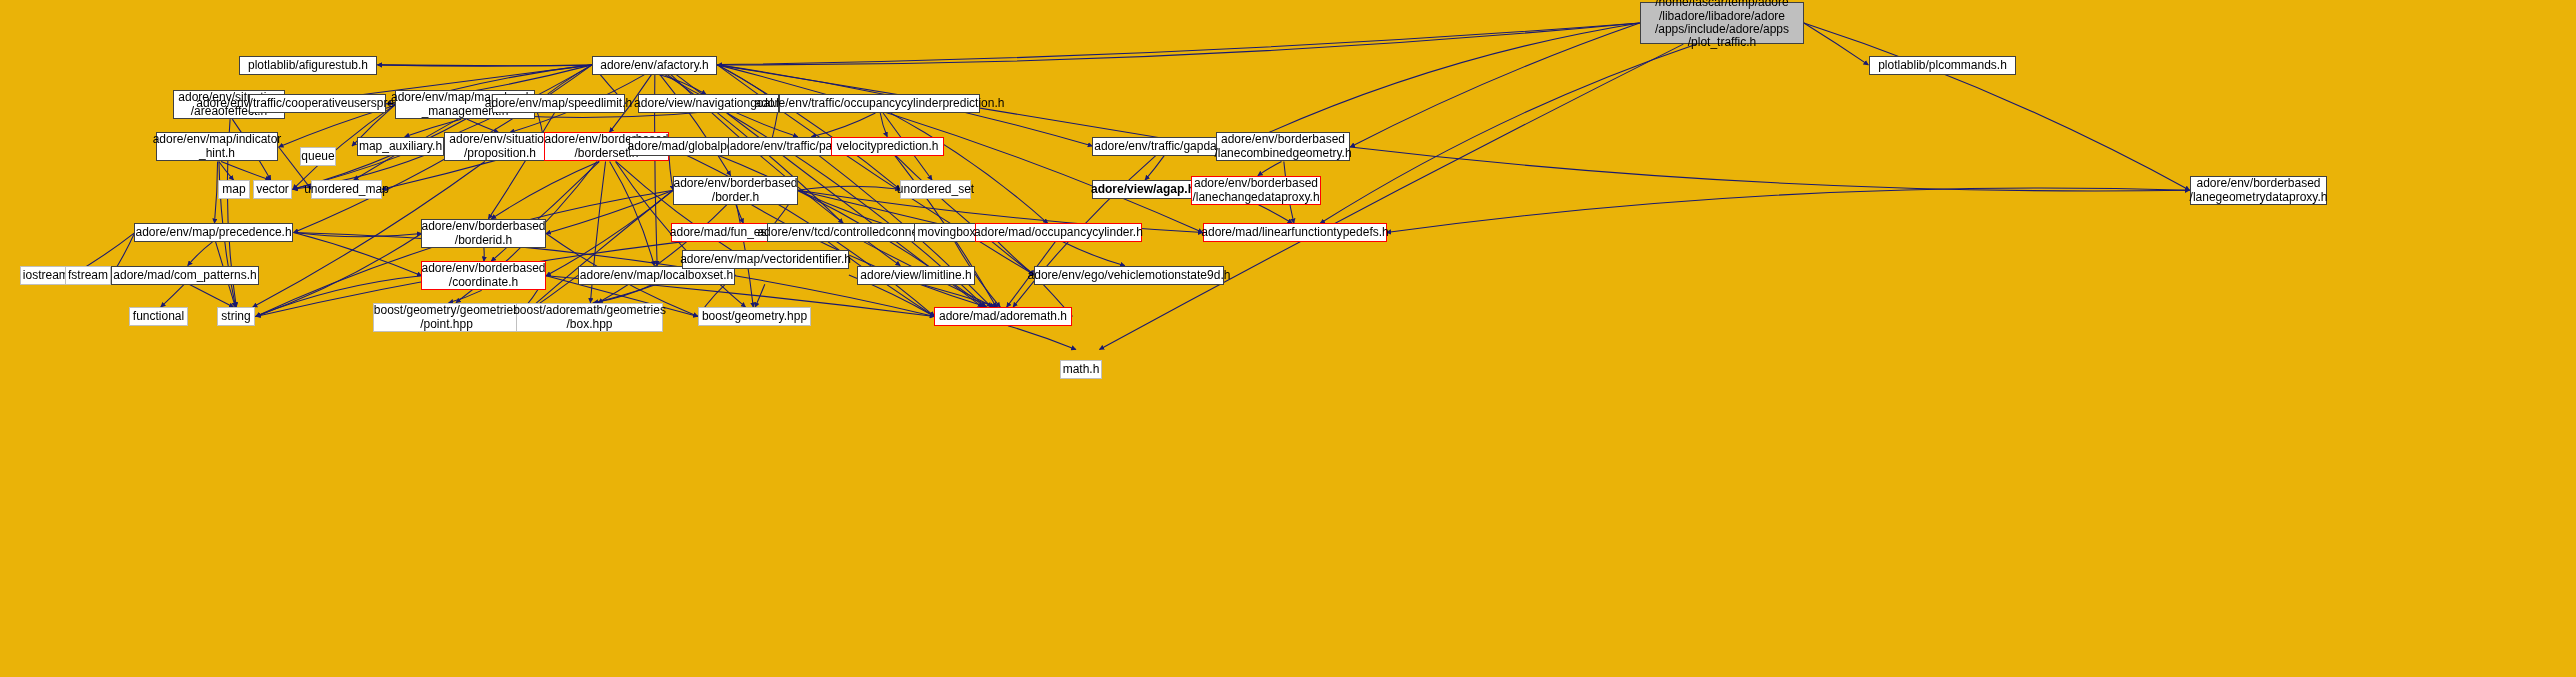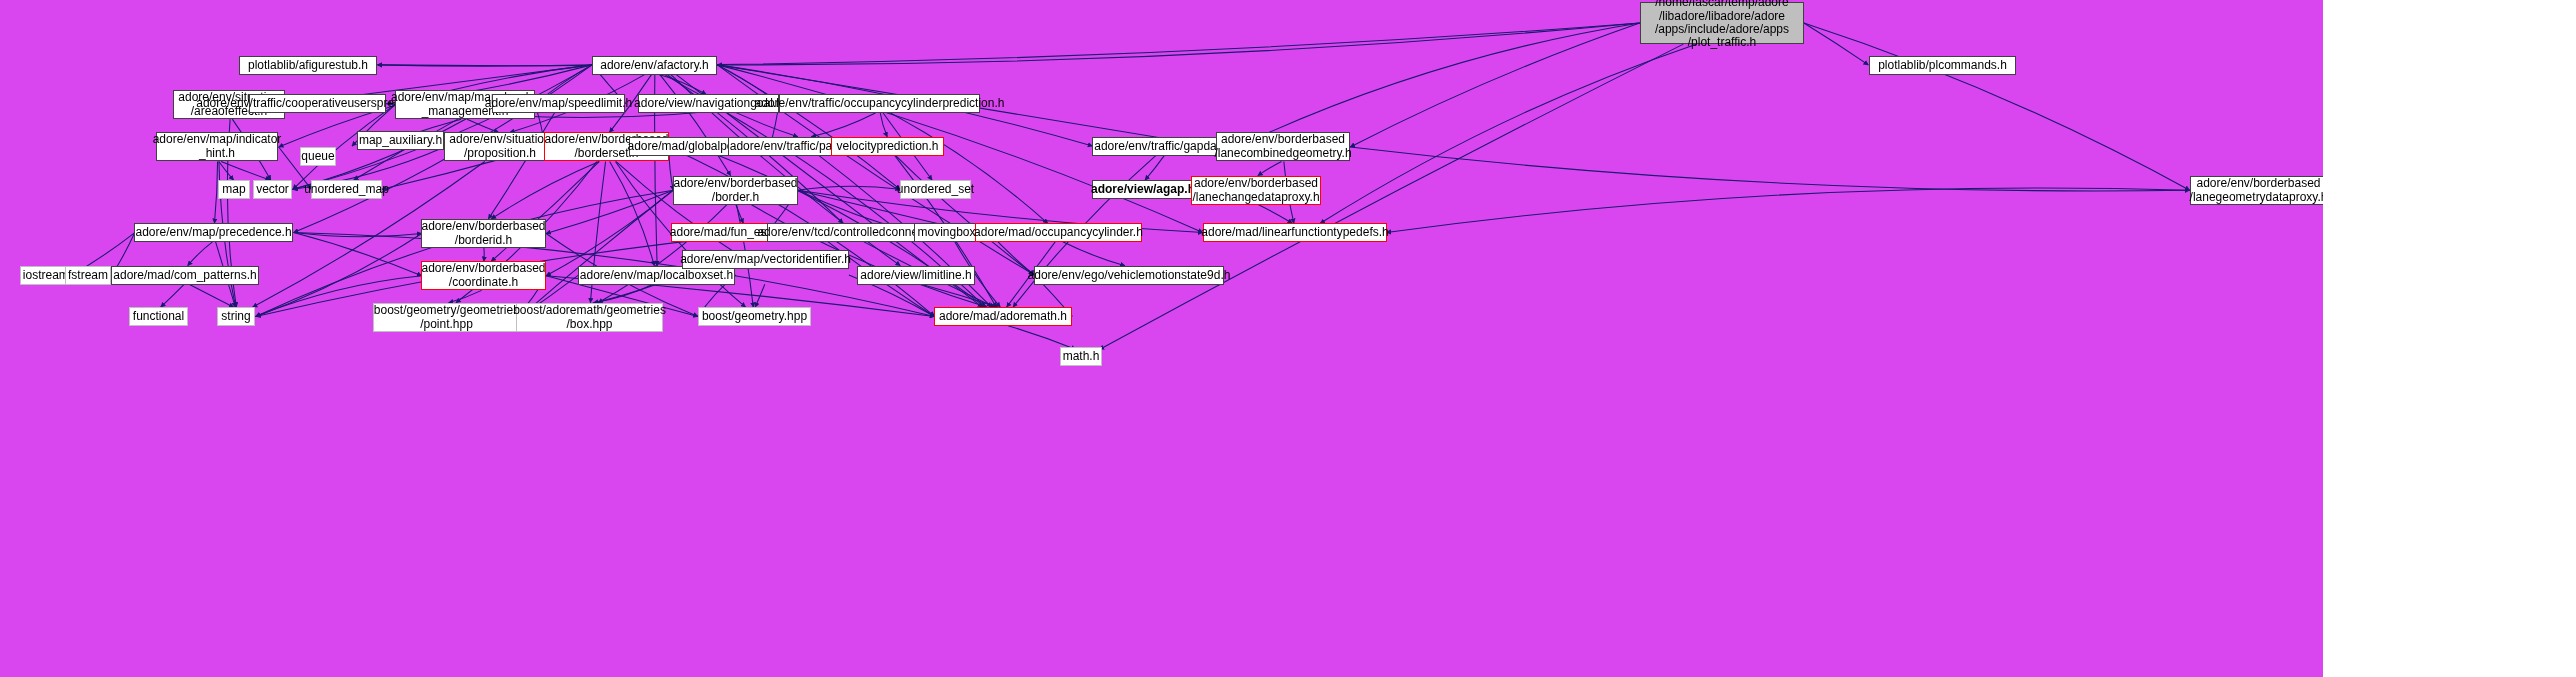--- a/index.html
+++ b/index.html
@@ -2,23 +2,23 @@
 <html style="font-size:14px"><head>
 <meta charset="utf-8">
 <style>
   html, body {
     margin: 0;
     padding: 0;
     background: #ffffff;
   }
   #canvas {
     position: relative;
-    width: 2323px;
+    width: 2576px;
     height: 677px;
-    background: #d946ef;
+    background: #eab308;
     font-family: "Liberation Sans", sans-serif;
     overflow: hidden;
   }
   #edges {
     position: absolute;
     left: 0;
     top: 0;
     width: 2576px;
     height: 677px;
     pointer-events: none;
@@ -197,21 +197,21 @@
 _management.h</div>
     <div class="node" style="left: 492px; top: 94px; width: 133px; height: 18.5px; text-align: center;">adore/env/map/speedlimit.h</div>
     <div class="node" style="left: 638px; top: 94px; width: 141px; height: 18.5px;">adore/view/navigationgoal.h</div>
     <div class="node" style="left: 779px; top: 94px; width: 201px; height: 18.5px;">adore/env/traffic/occupancycylinderprediction.h</div>
     <div class="node" style="left: 1092px; top: 137px; width: 147px; height: 18.5px;">adore/env/traffic/gapdata.h</div>
     <div class="node" style="left: 1216px; top: 132px; width: 134px; height: 29px;">adore/env/borderbased
 /lanecombinedgeometry.h</div>
     <div class="node" style="left: 156px; top: 132px; width: 122px; height: 29px;">adore/env/map/indicator
 _hint.h</div>
     <div class="node greyborder" style="left: 300px; top: 137px; width: 36px; height: 18.5px; margin-top: 10px;">queue</div>
-    <div class="node" style="left: 357px; top: 131px; width: 87px; height: 18.5px;">map_auxiliary.h</div>
+    <div class="node" style="left: 357px; top: 137px; width: 87px; height: 18.5px;">map_auxiliary.h</div>
     <div class="node" style="left: 444px; top: 132px; width: 112px; height: 29px;">adore/env/situation
 /proposition.h</div>
     <div class="node redborder" style="left: 544px; top: 132px; width: 125px; height: 29px;">adore/env/borderbased
 /borderset.h</div>
     <div class="node" style="left: 629px; top: 137px; width: 141px; height: 18.5px;">adore/mad/globalposition.h</div>
     <div class="node" style="left: 728px; top: 137px; width: 158px; height: 18.5px;">adore/env/traffic/participant.h</div>
     <div class="node redborder" style="left: 831px; top: 137px; width: 113px; height: 18.5px;">velocityprediction.h</div>
     <div class="node" style="left: 1092px; top: 180px; width: 102px; height: 18.5px; font-weight: bold;">adore/view/agap.h</div>
     <div class="node redborder" style="left: 1191px; top: 176px; width: 130px; height: 29px;">adore/env/borderbased
 /lanechangedataproxy.h</div>
@@ -241,15 +241,15 @@
     <div class="node" style="left: 857px; top: 266px; width: 118px; height: 18.5px;">adore/view/limitline.h</div>
     <div class="node" style="left: 1034px; top: 266px; width: 190px; height: 18.5px;">adore/env/ego/vehiclemotionstate9d.h</div>
     <div class="node greyborder" style="left: 129px; top: 307px; width: 59px; height: 18.5px;">functional</div>
     <div class="node greyborder" style="left: 217px; top: 307px; width: 38px; height: 18.5px;">string</div>
     <div class="node greyborder" style="left: 373px; top: 303px; width: 147px; height: 29px;">boost/geometry/geometries
 /point.hpp</div>
     <div class="node greyborder" style="left: 516px; top: 303px; width: 147px; height: 29px;">boost/adoremath/geometries
 /box.hpp</div>
     <div class="node greyborder" style="left: 698px; top: 307px; width: 113px; height: 18.5px;">boost/geometry.hpp</div>
     <div class="node redborder" style="left: 934px; top: 307px; width: 138px; height: 18.5px;">adore/mad/adoremath.h</div>
-    <div class="node greyborder" style="left: 1060px; top: 347px; width: 42px; height: 18.5px; text-align: right;">math.h</div>
+    <div class="node greyborder" style="left: 1060px; top: 360px; width: 42px; height: 18.5px; text-align: right;">math.h</div>
   </div>
 
 
 </body></html>

